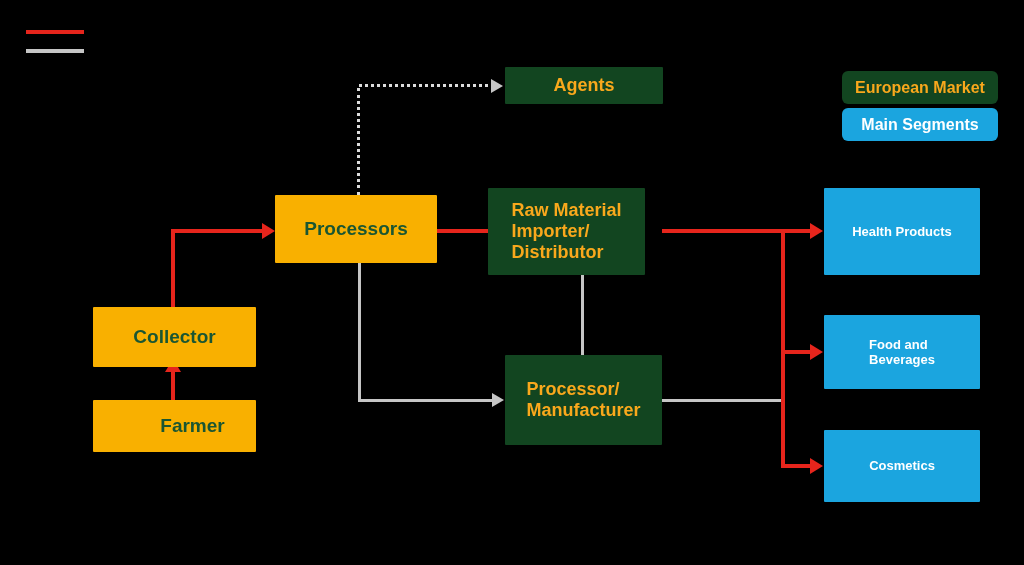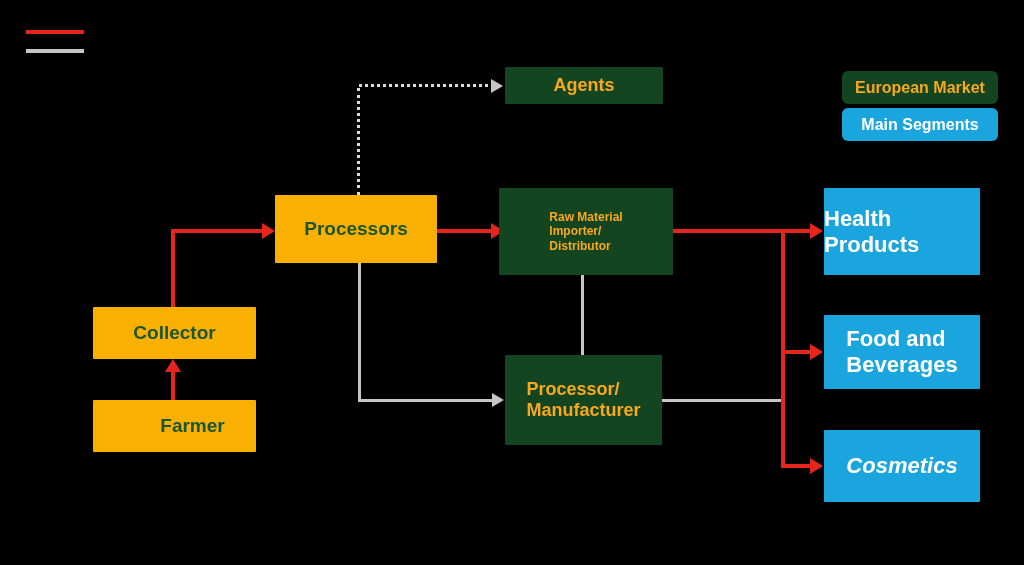--- a/index.html
+++ b/index.html
@@ -22,31 +22,31 @@
     display: flex;
     align-items: center;
     justify-content: center;
     font-weight: bold;
     white-space: pre-line;
     line-height: 1.18;
     box-sizing: border-box;
   }
   .node-orange { background: var(--orange); color: var(--green-text); font-size: 19px; }
   .node-green  { background: var(--dark-green); color: var(--orange-text); font-size: 19px; }
-  .node-blue   { background: var(--blue); color: var(--white); font-size: 22px; }
+  .node-blue   { background: var(--blue); color: var(--white); font-size: 13px; }
 
   #node-farmer      { left: 93px;  top: 400px; width: 163px; height: 52px; padding-left: 36px; }
-  #node-collector   { left: 93px;  top: 307px; width: 163px; height: 52px; }
+  #node-collector   { left: 93px;  top: 307px; width: 163px; height: 60px; }
   #node-processors  { left: 275px; top: 195px; width: 162px; height: 68px; }
   #node-agents      { left: 505px; top: 67px;  width: 158px; height: 37px; font-size: 18px; }
-  #node-raw-material{ left: 499px; top: 188px; width: 174px; height: 87px; font-size: 12px; }
+  #node-raw-material{ left: 488px; top: 188px; width: 157px; height: 87px; font-size: 18px; }
   #node-proc-manu   { left: 505px; top: 355px; width: 157px; height: 90px; font-size: 18px; }
   #node-health      { left: 824px; top: 188px; width: 156px; height: 87px; }
   #node-food        { left: 824px; top: 315px; width: 156px; height: 74px; }
-  #node-cosmetics   { left: 824px; top: 430px; width: 156px; height: 72px; font-style: italic; }
+  #node-cosmetics   { left: 824px; top: 430px; width: 156px; height: 72px; }
 
   
   .legend-item {
     position: absolute;
     left: 842px;
     width: 156px;
     height: 33px;
     border-radius: 6px;
     display: flex;
     align-items: center;

